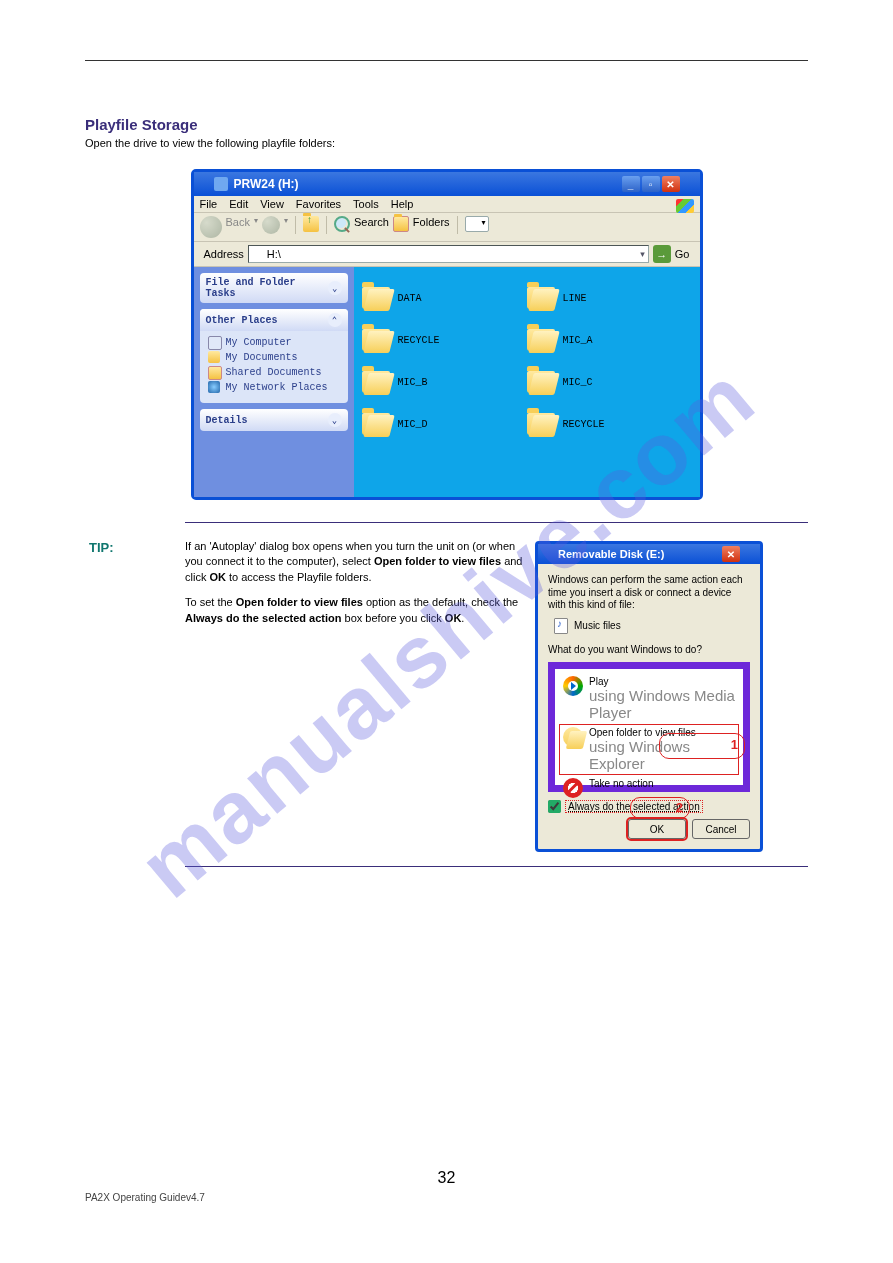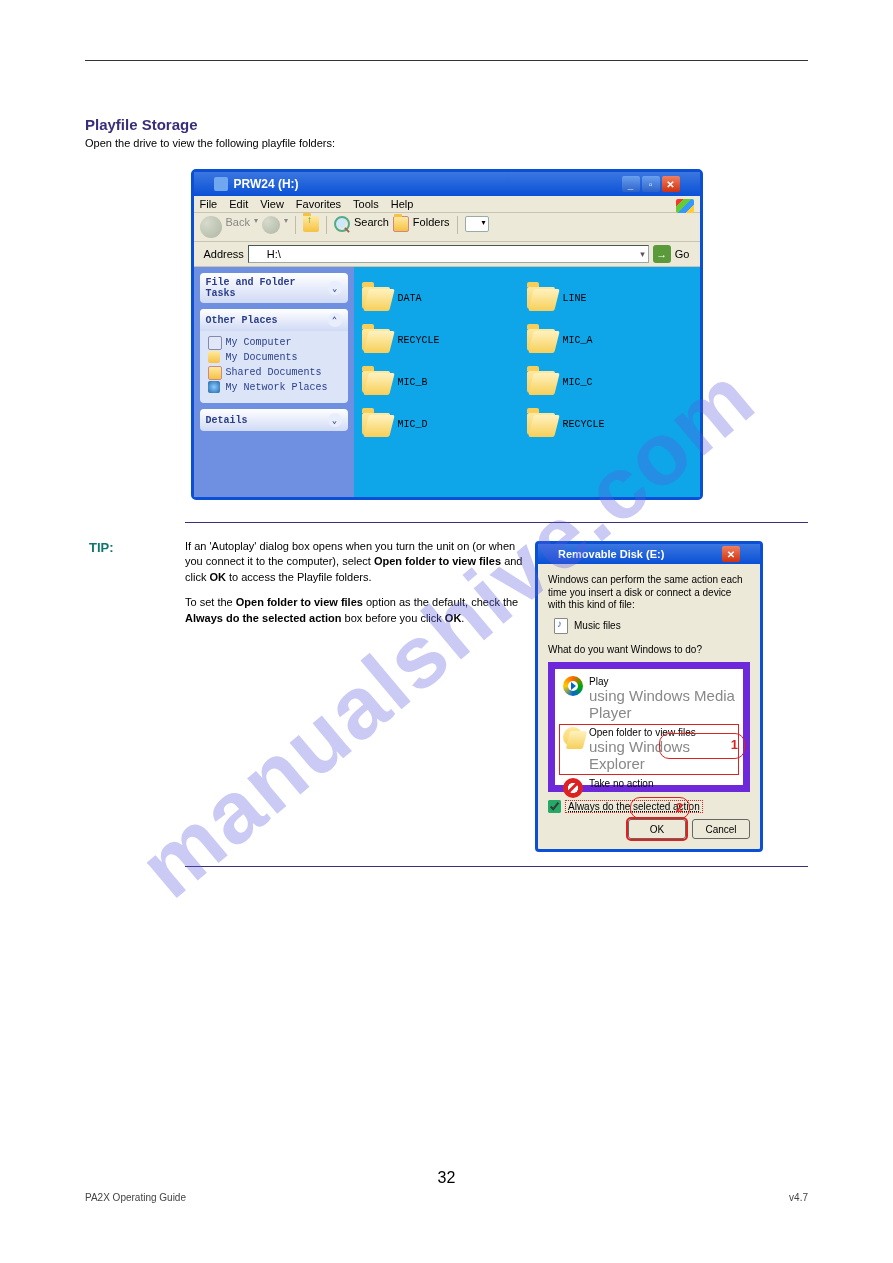--- a/index.html
+++ b/index.html
@@ -79,21 +79,21 @@
   .callout.c2 { width: 60px; height: 22px; right: -2px; bottom: -24px; }
   .always { margin: 8px 0 6px 0; display: flex; align-items: center; gap: 4px; }
   .always input { accent-color: #2a6; }
   .always span { text-decoration: underline dotted; border: 1px dotted #d22; padding: 0 2px; }
   .dlg-btns { display: flex; justify-content: flex-end; gap: 6px; margin-top: 4px; }
   .xpbtn { width: 58px; height: 20px; background: #ece9d8; border: 1px solid #666; border-radius: 3px; font-size: 10px; display: flex; align-items: center; justify-content: center; }
   .xpbtn.def { outline: 2px solid #d22; }
   .tip { position: relative; padding-left: 100px; margin-top: 16px; font-size: 11px; line-height: 1.4; }
   .tip .lbl { position: absolute; left: 4px; top: 0; color: #0f766e; font-weight: bold; font-size: 13px; }
   .watermark { position: absolute; left: 50%; top: 50%; transform: translate(-50%,-50%) rotate(-40deg); font-size: 88px; font-weight: 600; color: rgba(90,90,220,0.32); letter-spacing: 2px; pointer-events: none; font-family: Arial, sans-serif; }
-  .footer { position: absolute; bottom: 60px; left: 85px; right: 85px; display: flex; justify-content: space-between; font-size: 10px; color: #444; }
+  .footer { position: absolute; bottom: 60px; left: 85px; right: 85px; display: flex; font-size: 10px; color: #444; }
   .pagenum { position: absolute; bottom: 76px; left: 0; right: 0; text-align: center; font-size: 16px; }
 </style>
 </head>
 <body>
 
 <div class="page">
   <hr class="rule">
   <div class="heading">Playfile Storage</div>
   <div class="subtext">Open the drive to view the following playfile folders:</div>
 

